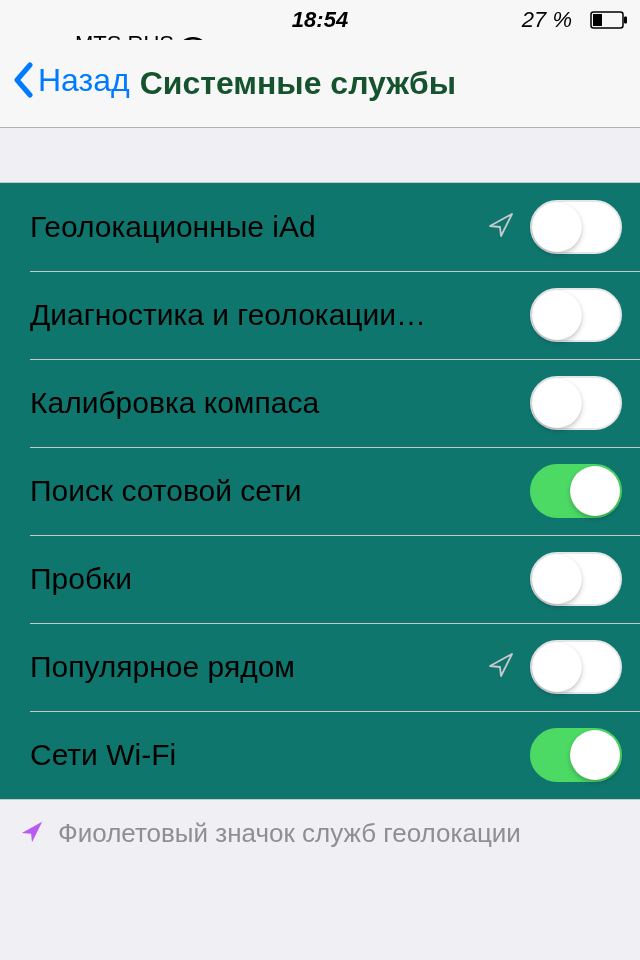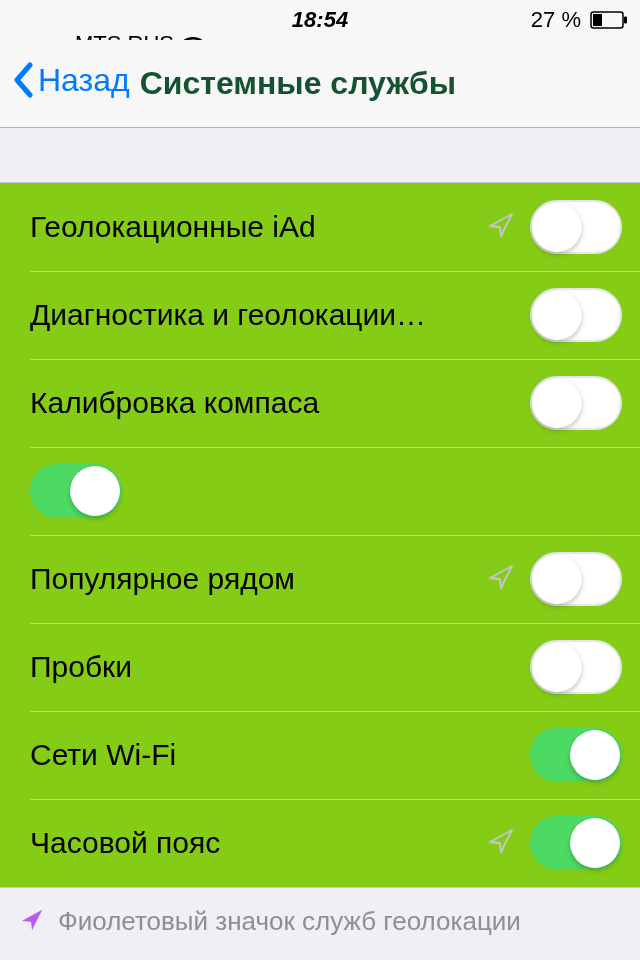--- a/index.html
+++ b/index.html
@@ -53,21 +53,22 @@
     .status-center {
       position: absolute;
       left: 50%;
       transform: translateX(-50%);
       font-weight: 600;
       font-style: italic;
     }
     .status-right {
       display: flex;
       align-items: center;
-      gap: 9px;
+      gap: 18px;
+      font-style: italic;
     }
     .battery {
       display: flex;
       align-items: center;
     }
     
     .nav-bar {
       height: 88px;
       background: #f7f7f8;
       border-bottom: 1px solid #b2b2b2;
@@ -91,21 +92,21 @@
       color: #14532d;
       margin-left: 10px;
     }
     
     .spacer {
       height: 54px;
       background: #efeff4;
     }
     
     .list {
-      background: #84cc16;
+      background: #0f766e;
       border-top: 1px solid #c8c7cc;
       border-bottom: 1px solid #c8c7cc;
     }
     .row {
       height: 88px;
       display: flex;
       align-items: center;
       padding: 0 18px 0 30px;
       position: relative;
     }
@@ -247,62 +248,52 @@
   </div>
 
   <div class="row">
     <div class="row-label">Калибровка компаса</div>
     <div class="toggle off">
         <div class="knob"></div>
       </div>
   </div>
 
   <div class="row">
+    <div class="row-label">Поиск сотовой сети</div>
     <div class="toggle on">
+        <div class="knob"></div>
+      </div>
+  </div>
+
+  <div class="row">
+    <div class="row-label">Пробки</div>
+    <div class="toggle off">
         <div class="knob"></div>
       </div>
   </div>
 
   <div class="row">
     <div class="row-label">Популярное рядом</div>
     <span class="location-arrow">
       <svg width="26" height="26" viewBox="0 0 26 26">
           <path d="M2 14 L24 2 L13 24 L12 15 Z" fill="none" stroke="#c7c7cc" stroke-width="1.8" stroke-linejoin="round"></path>
         </svg>
     </span>
     <div class="toggle off">
         <div class="knob"></div>
       </div>
   </div>
 
   <div class="row">
-    <div class="row-label">Пробки</div>
-    <div class="toggle off">
-        <div class="knob"></div>
-      </div>
-  </div>
-
-  <div class="row">
     <div class="row-label">Сети Wi-Fi</div>
     <div class="toggle on">
         <div class="knob"></div>
       </div>
   </div>
 
-  <div class="row">
-    <div class="row-label">Часовой пояс</div>
-    <span class="location-arrow">
-      <svg width="26" height="26" viewBox="0 0 26 26">
-          <path d="M2 14 L24 2 L13 24 L12 15 Z" fill="none" stroke="#c7c7cc" stroke-width="1.8" stroke-linejoin="round"></path>
-        </svg>
-    </span>
-    <div class="toggle on">
-        <div class="knob"></div>
-      </div>
-  </div>
 </div>
 
 <div class="footer">
   <span class="footer-arrow">
     <svg width="24" height="24" viewBox="0 0 26 26">
         <path d="M2 14 L24 2 L13 24 L12 15 Z" fill="#b95bf0"></path>
       </svg>
   </span>
   <span class="footer-text">Фиолетовый значок служб геолокации</span>
 </div>

